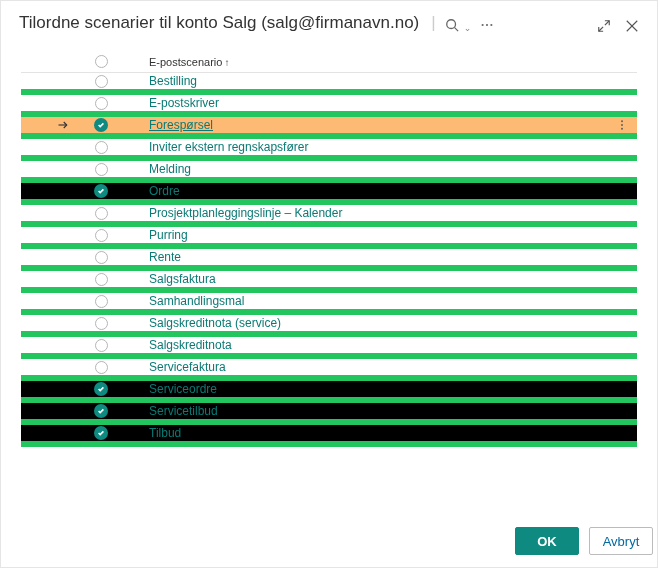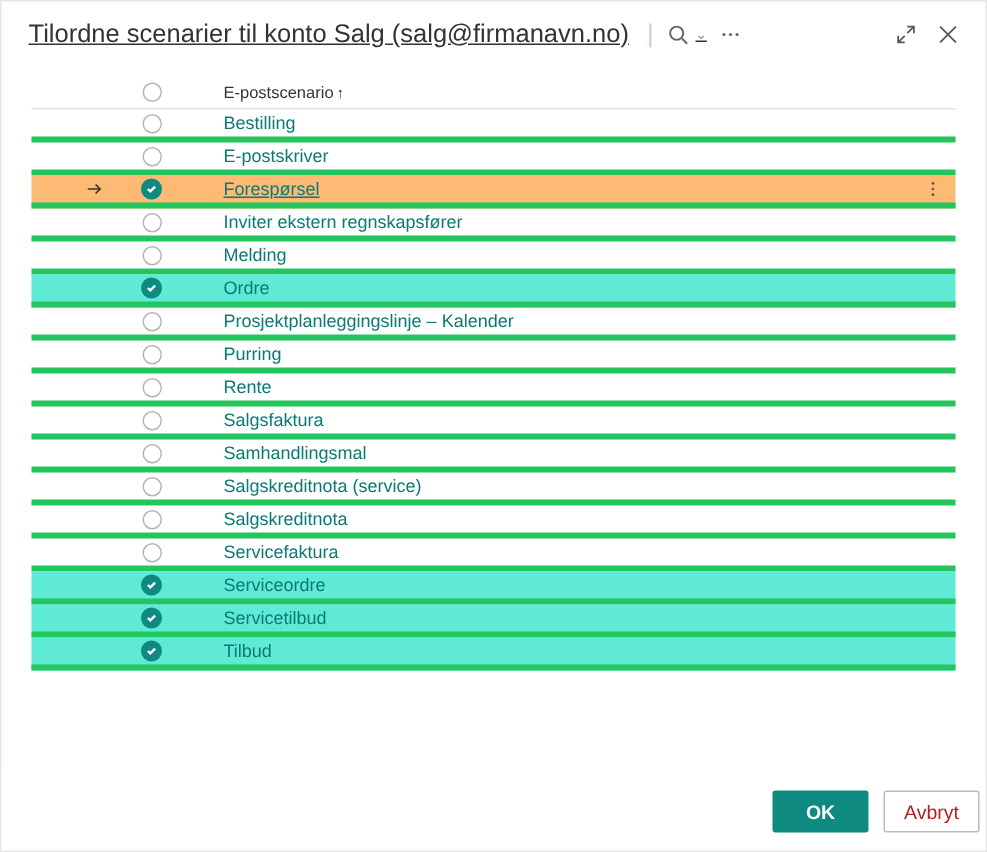--- a/index.html
+++ b/index.html
@@ -7,25 +7,24 @@
     font-family: "Segoe UI", Tahoma, sans-serif;
     background: #fff;
     width: 658px;
     height: 568px;
     overflow: hidden;
     position: relative;
     border: 1px solid #e5e5e5;
   }
   .header {
     display: flex;
-    align-items: center;
+    align-items: flex-end;
     padding: 12px 18px 8px 18px;
     font-size: 17px;
     color: #333;
-    text-decoration: underline;
   }
   .header-title {
     font-weight: 400;
   }
   .header-sep {
     color: #ccc;
     margin: 0 8px 0 12px;
   }
   .header-icon {
     width: 16px; height: 16px;
@@ -45,21 +44,21 @@
   .header-controls-right svg { display:block; }
   .content {
     padding: 10px 20px 0 20px;
     height: 460px;
     overflow-y: auto;
   }
   .row {
     display: flex;
     align-items: center;
     height: 22px;
-    border-bottom: 4px solid #22c55e;
+    border-bottom: 6px solid #22c55e;
     position: relative;
   }
   .row.header-row {
     border-bottom: 1px solid #e3e3e3;
     height: 22px;
   }
   .row.header-row .label {
     color: #333;
     font-size: 11px;
     text-decoration: none;
@@ -85,21 +84,21 @@
     padding-left: 28px;
     white-space: nowrap;
   }
   .label.underline { text-decoration: underline; }
   .menu-cell {
     width: 30px;
     display:flex;
     justify-content:center;
     color:#555;
   }
-  .row.selected { background: #5eead4; }
+  .row.selected { background: #000000; }
   .row.focused { background: #fdba74; }
   .circle {
     width: 13px; height: 13px;
     border: 1.5px solid #b5b5b5;
     border-radius: 50%;
   }
   .check {
     width: 14px; height: 14px;
     border-radius: 50%;
     background: #0e8a80;
@@ -115,21 +114,21 @@
     justify-content: flex-end;
     gap: 10px;
     background: #fff;
   }
   .btn {
     min-width: 64px;
     height: 28px;
     font-size: 13px;
     border: 1px solid #bbb;
     background: #fff;
-    color: #b91c1c;
+    color: #0369a1;
     cursor: pointer;
     border-radius: 2px;
   }
   .btn.primary {
     background: #0e8a80;
     color: #fff;
     border-color: #0e8a80;
     font-weight: 600;
   }
   .chev { font-size:9px; color:#888; margin-left:-2px;}

